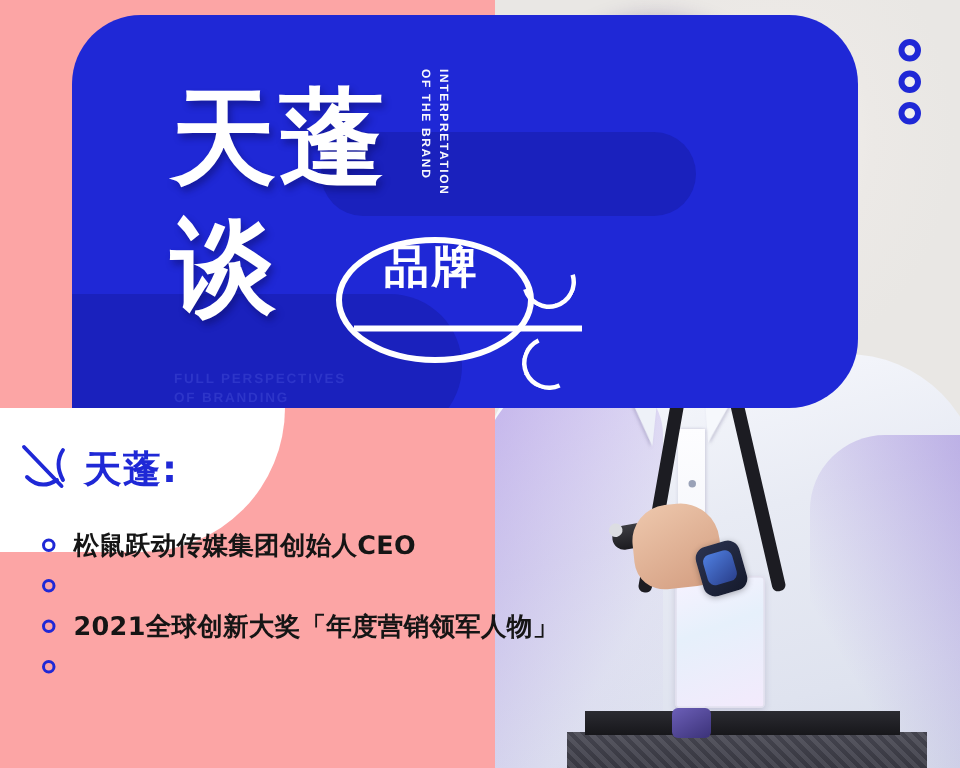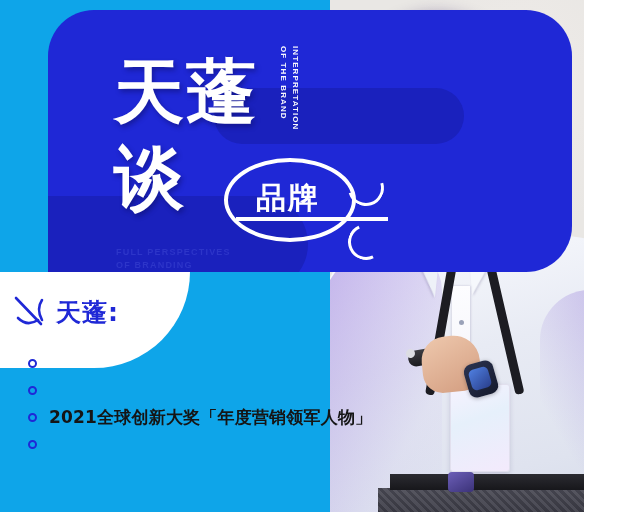--- a/index.html
+++ b/index.html
@@ -2,24 +2,24 @@
 <html><head>
 <meta charset="utf-8">
 <style>
   html, body {
     margin: 0;
     padding: 0;
     background: #ffffff;
   }
   #canvas {
     position: relative;
-    width: 584px;
+    width: 640px;
     height: 512px;
     overflow: hidden;
-    background: #0ea5e9;
+    background: #fca5a5;
     font-family: "Liberation Sans", "DejaVu Sans", sans-serif;
   }
 
   
   .photo-layer {
     position: absolute;
     left: 330px;
     top: 0;
     width: 310px;
     height: 512px;
@@ -355,21 +355,21 @@
     left: 176px;
     top: 148px;
     width: 124px;
     height: 76px;
     border: 4px solid #ffffff;
     border-radius: 50%;
   }
   .brand-text {
     position: absolute;
     left: 196px;
-    top: 168px;
+    top: 148px;
     width: 88px;
     text-align: center;
     color: #ffffff;
     font-size: 30px;
     font-weight: 700;
     letter-spacing: 2px;
     font-family: "DejaVu Sans", "Liberation Sans", sans-serif;
   }
   .brand-rule {
     position: absolute;
@@ -569,20 +569,21 @@
         <path d="M4 24 Q13 33 24 26" stroke="#1f28d6" stroke-width="2.6" fill="none" stroke-linecap="round"></path>
         <path d="M28 6 Q22 15 28 26" stroke="#1f28d6" stroke-width="2.6" fill="none" stroke-linecap="round"></path>
       </svg>
     </div>
     <div class="name-text">天蓬:</div>
   </div>
 
   <div class="bullets">
     <div class="bullet-item">
       <span class="bullet-dot"></span>
+      <span class="bullet-label">松鼠跃动传媒集团创始人CEO</span>
     </div>
     <div class="bullet-item">
       <span class="bullet-dot"></span>
     </div>
     <div class="bullet-item">
       <span class="bullet-dot"></span>
       <span class="bullet-label">2021全球创新大奖「年度营销领军人物」</span>
     </div>
     <div class="bullet-item">
       <span class="bullet-dot"></span>

